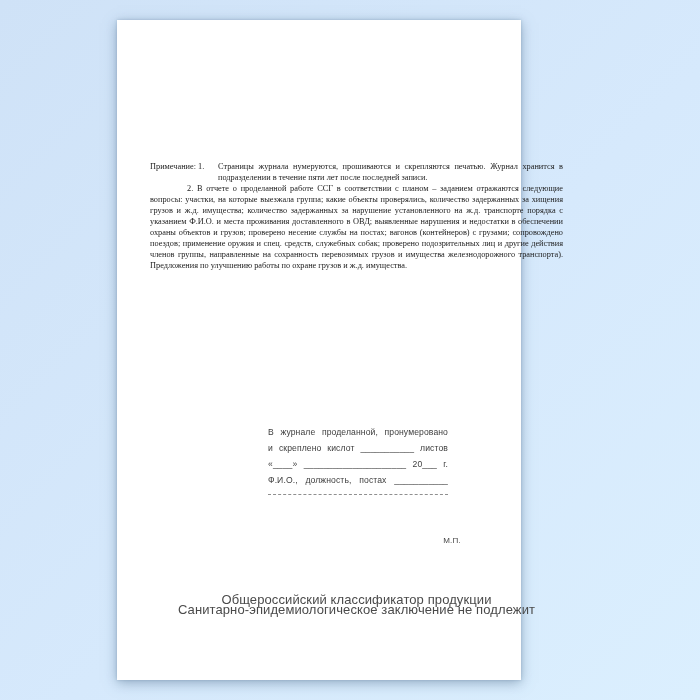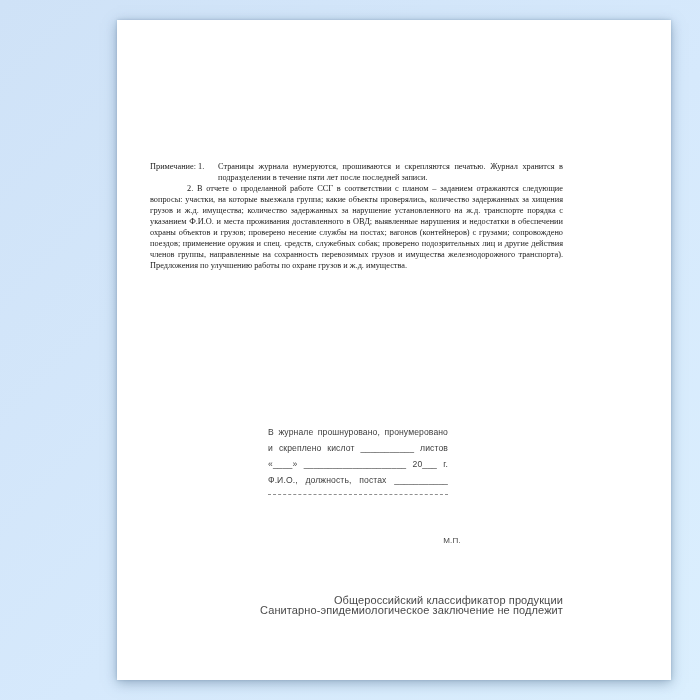--- a/index.html
+++ b/index.html
@@ -6,21 +6,21 @@
   .canvas {
     position: relative;
     width: 700px; height: 700px;
     background: linear-gradient(135deg, #cfe2f7 0%, #d6e9fc 55%, #dbeffe 100%);
     overflow: hidden;
     font-family: "Liberation Sans", sans-serif;
   }
   .page {
     position: absolute;
     left: 117px; top: 20px;
-    width: 554px; height: 660px;
+    width: 404px; height: 660px;
     background: #ffffff;
     box-shadow: 0 3px 12px rgba(92, 122, 152, 0.55), 0 0 3px rgba(92, 122, 152, 0.35);
   }
   
   .note {
     position: absolute;
     left: 33px; top: 141px; width: 413px;
     font-family: "Liberation Serif", serif;
     font-size: 8.3px; line-height: 11px;
     color: #1b1b1b;
@@ -48,42 +48,42 @@
     left: 298px; top: 516px; width: 30px;
     text-align: center;
     font-size: 8px; color: #454545;
     letter-spacing: 0.2px;
     margin-left: 22px;
   }
   
   .footer {
     position: absolute;
     left: 33px; top: 575px; width: 413px;
-    text-align: right;
-    font-size: 11px; line-height: 10px;
+    text-align: center;
+    font-size: 13px; line-height: 10px;
     color: #4a4a4a;
     letter-spacing: 0.1px;
   }
 </style>
 </head>
 <body>
 
 <div class="canvas">
   <div class="page">
 
     <div class="note">
       <p class="note-p1">
         <span class="note-label">Примечание: 1.</span>
         <span>Страницы журнала нумеруются, прошиваются и скрепляются печатью. Журнал хранится в подразделении в течение пяти лет после последней записи.</span>
       </p>
       <p class="note-p2">2. В отчете о проделанной работе ССГ в соответствии с планом – заданием отражаются следующие вопросы: участки, на которые выезжала группа; какие объекты проверялись, количество задержанных за хищения грузов и ж.д. имущества; количество задержанных за нарушение установленного на ж.д. транспорте порядка с указанием Ф.И.О. и места проживания доставленного в ОВД; выявленные нарушения и недостатки в обеспечении охраны объектов и грузов; проверено несение службы на постах; вагонов (контейнеров) с грузами; сопровождено поездов; применение оружия и спец. средств, служебных собак; проверено подозрительных лиц и другие действия членов группы, направленные на сохранность перевозимых грузов и имущества железнодорожного транспорта). Предложения по улучшению работы по охране грузов и ж.д. имущества.</p>
     </div>
 
     <div class="cert">
-      <div class="cert-line">В журнале прошнуровано, пронумеровано</div>
+      <div class="cert-line">В журнале проделанной, пронумеровано</div>
       <div class="cert-line">и скреплено кислот ___________ листов</div>
       <div class="cert-line">«____» _____________________ 20___ г.</div>
       <div class="cert-line">Ф.И.О., должность, постах ___________</div>
       <div class="dash-rule"></div>
     </div>
 
     <div class="seal">М.П.</div>
 
     <div class="footer">
       <div>Общероссийский классификатор продукции</div>

